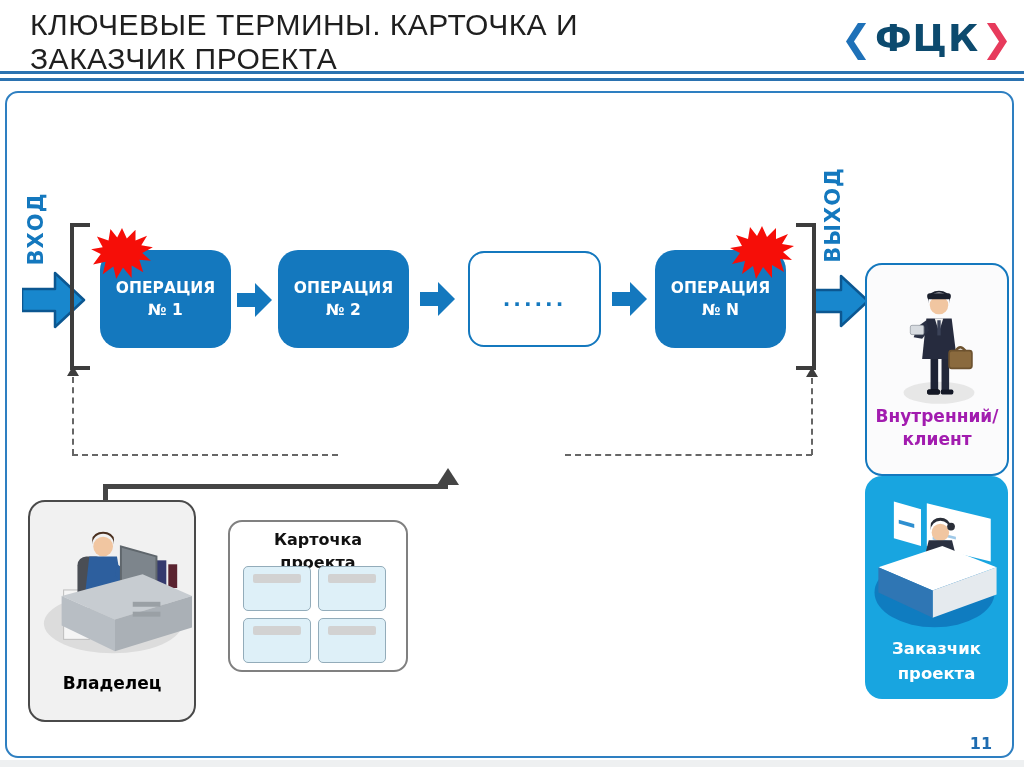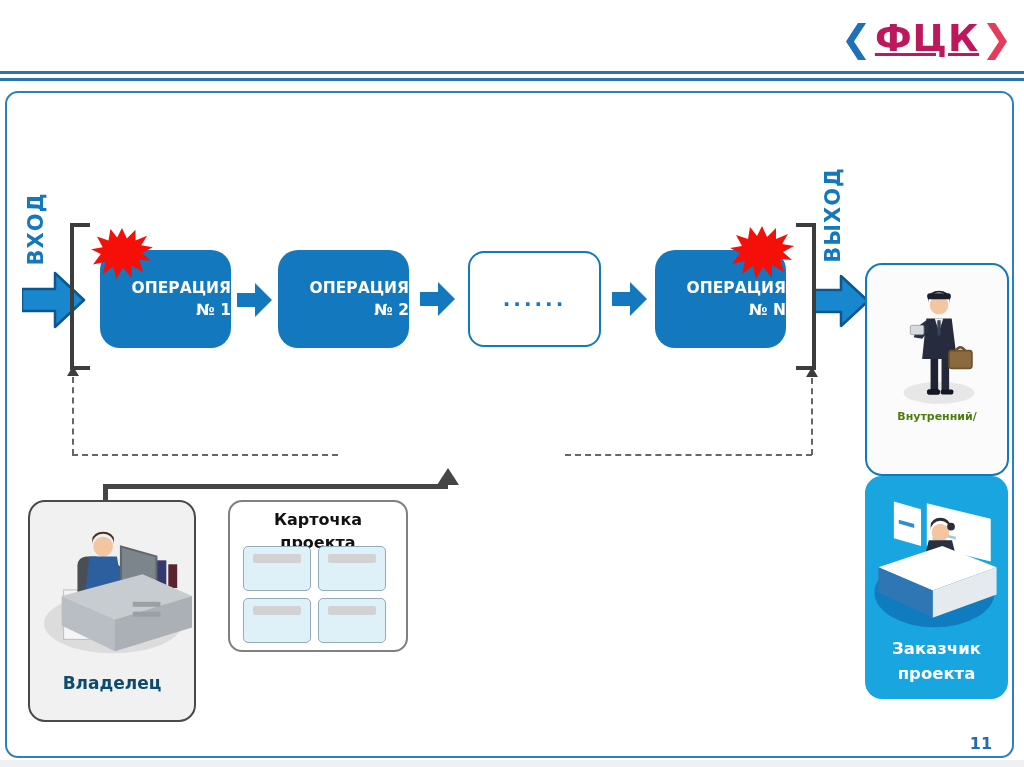--- a/index.html
+++ b/index.html
@@ -6,21 +6,21 @@
   .slide{position:relative;width:1024px;height:767px;background:#ffffff;overflow:hidden;
          font-family:"Liberation Sans",sans-serif;}
   
   .title{position:absolute;left:30px;top:8px;width:780px;color:#1f1f1f;
          font-size:30px;line-height:34px;font-weight:400;letter-spacing:0.5px;}
   .logo{position:absolute;left:842px;top:12px;width:170px;height:52px;display:flex;
         align-items:center;justify-content:center;font-family:"DejaVu Sans",sans-serif;
         font-weight:bold;font-size:37px;letter-spacing:1px;}
   .logo .chev-l{color:#1E71B8;margin-right:2px;}
   .logo .chev-r{color:#E73B5C;margin-left:2px;}
-  .logo .letters{color:#be185d;text-decoration:underline;}
+  .logo .letters{color:#0c4a6e;}
   .sep{position:absolute;left:0;width:1024px;height:3px;background:#2B72B0;}
   .sep1{top:71px;} .sep2{top:78px;}
   
   .frame{position:absolute;left:5px;top:91px;width:1005px;height:663px;
          border:2px solid #2E7FC1;border-radius:13px;background:#ffffff;}
   .edge-strip{position:absolute;left:0;top:760px;width:1024px;height:7px;background:#eef0f1;}
   
   .vlabel{position:absolute;width:100px;height:26px;text-align:center;
           font-family:"DejaVu Sans",sans-serif;font-weight:bold;font-size:21px;
           color:#1478BE;letter-spacing:1px;transform:rotate(-90deg);}
@@ -43,53 +43,57 @@
             font-family:"DejaVu Sans",sans-serif;font-weight:bold;font-size:19px;color:#5A5A5A;}
   
   .ptr-bar{position:absolute;left:103px;top:484px;width:345px;height:5px;background:#454545;}
   .ptr-stub{position:absolute;left:103px;top:484px;width:5px;height:18px;background:#454545;}
   .ptr-head{position:absolute;left:437px;top:468px;width:0;height:0;
             border-left:11px solid transparent;border-right:11px solid transparent;
             border-bottom:17px solid #454545;}
   
   .op{position:absolute;top:250px;width:131px;height:98px;border-radius:20px;background:#1478BE;
       color:#fff;font-family:"DejaVu Sans",sans-serif;font-weight:bold;font-size:15.5px;
-      display:flex;flex-direction:column;align-items:flex-end;justify-content:center;line-height:22px;}
+      display:flex;flex-direction:column;align-items:center;justify-content:center;line-height:22px;}
   .op1{left:100px;} .op2{left:278px;} .opn{left:655px;}
   .dots-box{position:absolute;left:468px;top:251px;width:129px;height:92px;border-radius:16px;
             background:#fff;border:2px solid #1478BE;display:flex;align-items:center;justify-content:center;
             color:#1478BE;font-family:"DejaVu Sans",sans-serif;font-weight:bold;font-size:20px;letter-spacing:3px;}
   .arrow-svg{position:absolute;}
   .star{position:absolute;}
   
   .card{position:absolute;border-radius:17px;box-sizing:border-box;}
   .card-text{position:absolute;left:0;width:100%;text-align:center;
              font-family:"DejaVu Sans",sans-serif;font-weight:bold;}
   .client-card{left:865px;top:263px;width:144px;height:213px;background:#fbfbfc;border:2.5px solid #1478BE;}
-  .client-card .card-text{top:140px;font-size:11px;line-height:23px;color:#4d7c0f;}
+  .client-card .card-text{top:140px;font-size:17px;line-height:23px;color:#a21caf;}
   .owner-card{left:28px;top:500px;width:168px;height:222px;background:#f1f1f1;border:2px solid #4a4a4a;}
-  .owner-card .card-text{top:168px;font-size:17px;line-height:26px;color:#0c4a6e;}
-  .project-card{left:228px;top:500px;width:180px;height:152px;background:#fff;border:2px solid #808080;border-radius:14px;text-decoration:underline;}
+  .owner-card .card-text{top:168px;font-size:17px;line-height:26px;color:#000000;}
+  .project-card{left:228px;top:520px;width:180px;height:152px;background:#fff;border:2px solid #808080;border-radius:14px;text-decoration:underline;}
   .project-card .card-text{top:6px;font-size:16px;line-height:23px;color:#111;}
   .cell{position:absolute;width:68px;height:45px;background:#def0f8;border:1.5px solid #93acba;
         border-radius:5px;box-sizing:border-box;}
   .cell .bar{position:absolute;left:9px;top:7px;right:9px;height:9px;background:#d2d2d2;border-radius:2px;}
   .c1{left:13px;top:44px;} .c2{left:88px;top:44px;} .c3{left:13px;top:96px;} .c4{left:88px;top:96px;}
   .customer-card{left:865px;top:476px;width:143px;height:223px;background:#18A5E0;}
   .customer-card .card-text{top:160px;font-size:16.5px;line-height:25px;color:#fff;}
   .illus{position:absolute;}
   
   .pagenum{position:absolute;left:960px;top:734px;width:42px;text-align:center;
            font-family:"DejaVu Sans",sans-serif;font-weight:bold;font-size:16px;color:#1F6CB0;}
 </style>
 </head>
 <body>
 
 <div class="slide">
 
+  <div class="title">
+    <div>КЛЮЧЕВЫЕ ТЕРМИНЫ. КАРТОЧКА И</div>
+    <div>ЗАКАЗЧИК ПРОЕКТА</div>
+  </div>
   <div class="logo">
     <span class="chev-l">❮</span>
     <span class="letters">ФЦК</span>
     <span class="chev-r">❯</span>
   </div>
   <div class="sep sep1"></div>
   <div class="sep sep2"></div>
 
   <div class="frame"></div>
 
@@ -164,20 +168,21 @@
       <polygon points="45,56 34,64 30,76 40,78 48,68" fill="#2a3044"></polygon>
       <rect x="26" y="62" width="16" height="11" rx="2" fill="#d7dbe0" stroke="#9aa0a8"></rect>
       <rect x="72" y="92" width="27" height="21" rx="3" fill="#8a6a3e" stroke="#6d522f" stroke-width="2"></rect>
       <path d="M80 92 q5 -8 11 0" fill="none" stroke="#6d522f" stroke-width="3"></path>
       <circle cx="60" cy="38" r="11" fill="#f1c6a1"></circle>
       <path d="M47 36 a13 13 0 0 1 26 0 l0 -6 a13 9 0 0 0 -26 0 z" fill="#1e2330"></path>
       <rect x="46" y="24" width="28" height="7" rx="3" fill="#1a1f2c"></rect>
     </svg>
     <div class="card-text">
       <div>Внутренний/</div>
+      <div>клиент</div>
     </div>
   </div>
 
   <div class="card owner-card">
     <svg class="illus" style="left:4px;top:10px;" width="158" height="150" viewBox="0 0 160 150">
       <ellipse cx="80" cy="112" rx="70" ry="30" fill="#dcdcdc"></ellipse>
       <rect x="30" y="78" width="26" height="50" fill="#f5f5f5" stroke="#bdbdbd"></rect>
       <rect x="40" y="100" width="7" height="18" fill="#707070"></rect>
       <rect x="112" y="50" width="10" height="26" fill="#7a2f35"></rect>
       <rect x="124" y="48" width="10" height="28" fill="#343a6e"></rect>

